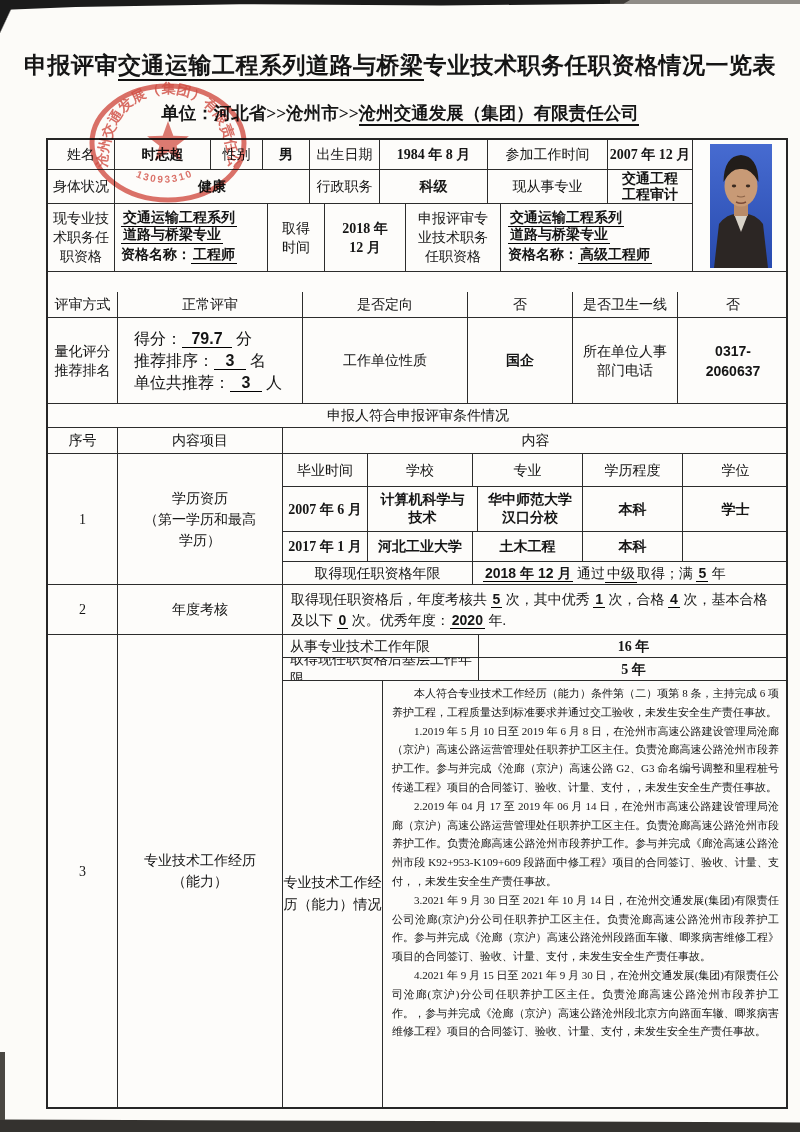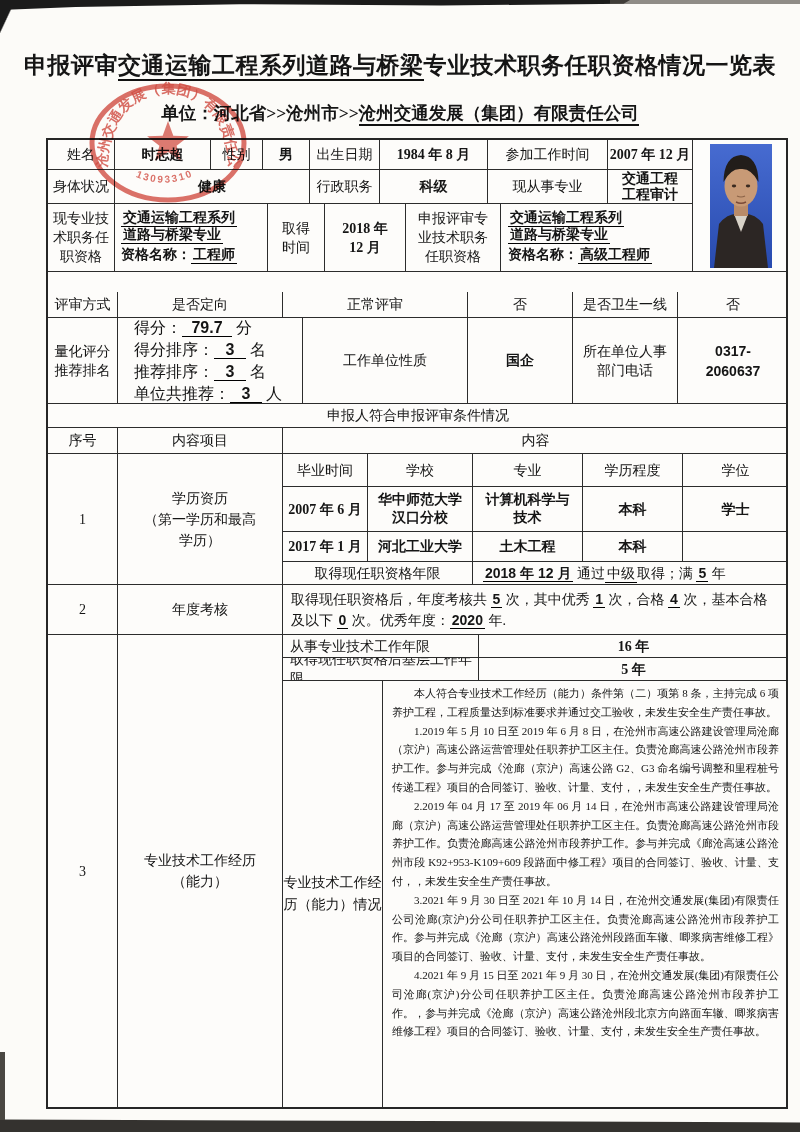--- a/index.html
+++ b/index.html
@@ -136,35 +136,34 @@
           <ellipse cx="24" cy="42" rx="2.2" ry="1.4" fill="#3a2a20"></ellipse>
           <ellipse cx="38" cy="42" rx="2.2" ry="1.4" fill="#3a2a20"></ellipse>
           <path d="M27 52 Q31 54 35 52" stroke="#8a6246" stroke-width="1.2" fill="none"></path>
           <path d="M26 58 Q31 60.5 36 58" stroke="#7a4a38" stroke-width="1.4" fill="none"></path>
         </svg>
       </div>
     </div>
 
     <div class="row" style="height:26px;margin-top:20px;">
       <div class="cell" style="width:70px;height:26px;">评审方式</div>
+      <div class="cell" style="width:185px;height:26px;">正常评审</div>
       <div class="cell" style="width:165px;height:26px;">是否定向</div>
-      <div class="cell" style="width:185px;height:26px;">正常评审</div>
       <div class="cell" style="width:105px;height:26px;">否</div>
       <div class="cell" style="width:105px;height:26px;">是否卫生一线</div>
       <div class="cell nbr" style="width:110px;height:26px;">否</div>
     </div>
 
     <div class="row" style="height:86px;">
       <div class="cell" style="width:70px;height:86px;">
         <span>量化评分</span>
         <span>推荐排名</span>
       </div>
       <div class="cell left" style="width:185px;height:86px;justify-content:center;">
         <div class="score-line"><span>得分：</span><span class="fill">79.7</span> <span>分</span></div>
-        <div class="score-line"><span>得分排序：</span><span class="fill" style="min-width:32px;">3</span> <span>名</span></div>
         <div class="score-line"><span>推荐排序：</span><span class="fill" style="min-width:32px;">3</span> <span>名</span></div>
         <div class="score-line"><span>单位共推荐：</span><span class="fill" style="min-width:32px;">3</span> <span>人</span></div>
       </div>
       <div class="cell" style="width:165px;height:86px;">工作单位性质</div>
       <div class="cell val" style="width:105px;height:86px;">国企</div>
       <div class="cell" style="width:105px;height:86px;padding:0 4px;">所在单位人事部门电话</div>
       <div class="cell nbr val sans" style="width:110px;height:86px;line-height:20px;">
         <span>0317-</span>
         <span>2060637</span>
       </div>
@@ -190,22 +189,22 @@
       <div class="col" style="width:505px;">
         <div class="row" style="height:33px;">
           <div class="cell" style="width:85px;height:33px;">毕业时间</div>
           <div class="cell" style="width:105px;height:33px;">学校</div>
           <div class="cell" style="width:110px;height:33px;">专业</div>
           <div class="cell" style="width:100px;height:33px;">学历程度</div>
           <div class="cell nbr" style="width:105px;height:33px;">学位</div>
         </div>
         <div class="row" style="height:45px;">
           <div class="cell val" style="width:85px;height:45px;">2007 年 6 月</div>
+          <div class="cell val" style="width:110px;height:45px;padding:0 6px;line-height:18px;">计算机科学与技术</div>
           <div class="cell val" style="width:105px;height:45px;padding:0 8px;line-height:18px;">华中师范大学汉口分校</div>
-          <div class="cell val" style="width:110px;height:45px;padding:0 6px;line-height:18px;">计算机科学与技术</div>
           <div class="cell val" style="width:100px;height:45px;">本科</div>
           <div class="cell nbr val" style="width:105px;height:45px;">学士</div>
         </div>
         <div class="row" style="height:30px;">
           <div class="cell val" style="width:85px;height:30px;">2017 年 1 月</div>
           <div class="cell val" style="width:105px;height:30px;">河北工业大学</div>
           <div class="cell val" style="width:110px;height:30px;">土木工程</div>
           <div class="cell val" style="width:100px;height:30px;">本科</div>
           <div class="cell nbr val" style="width:105px;height:30px;"></div>
         </div>

